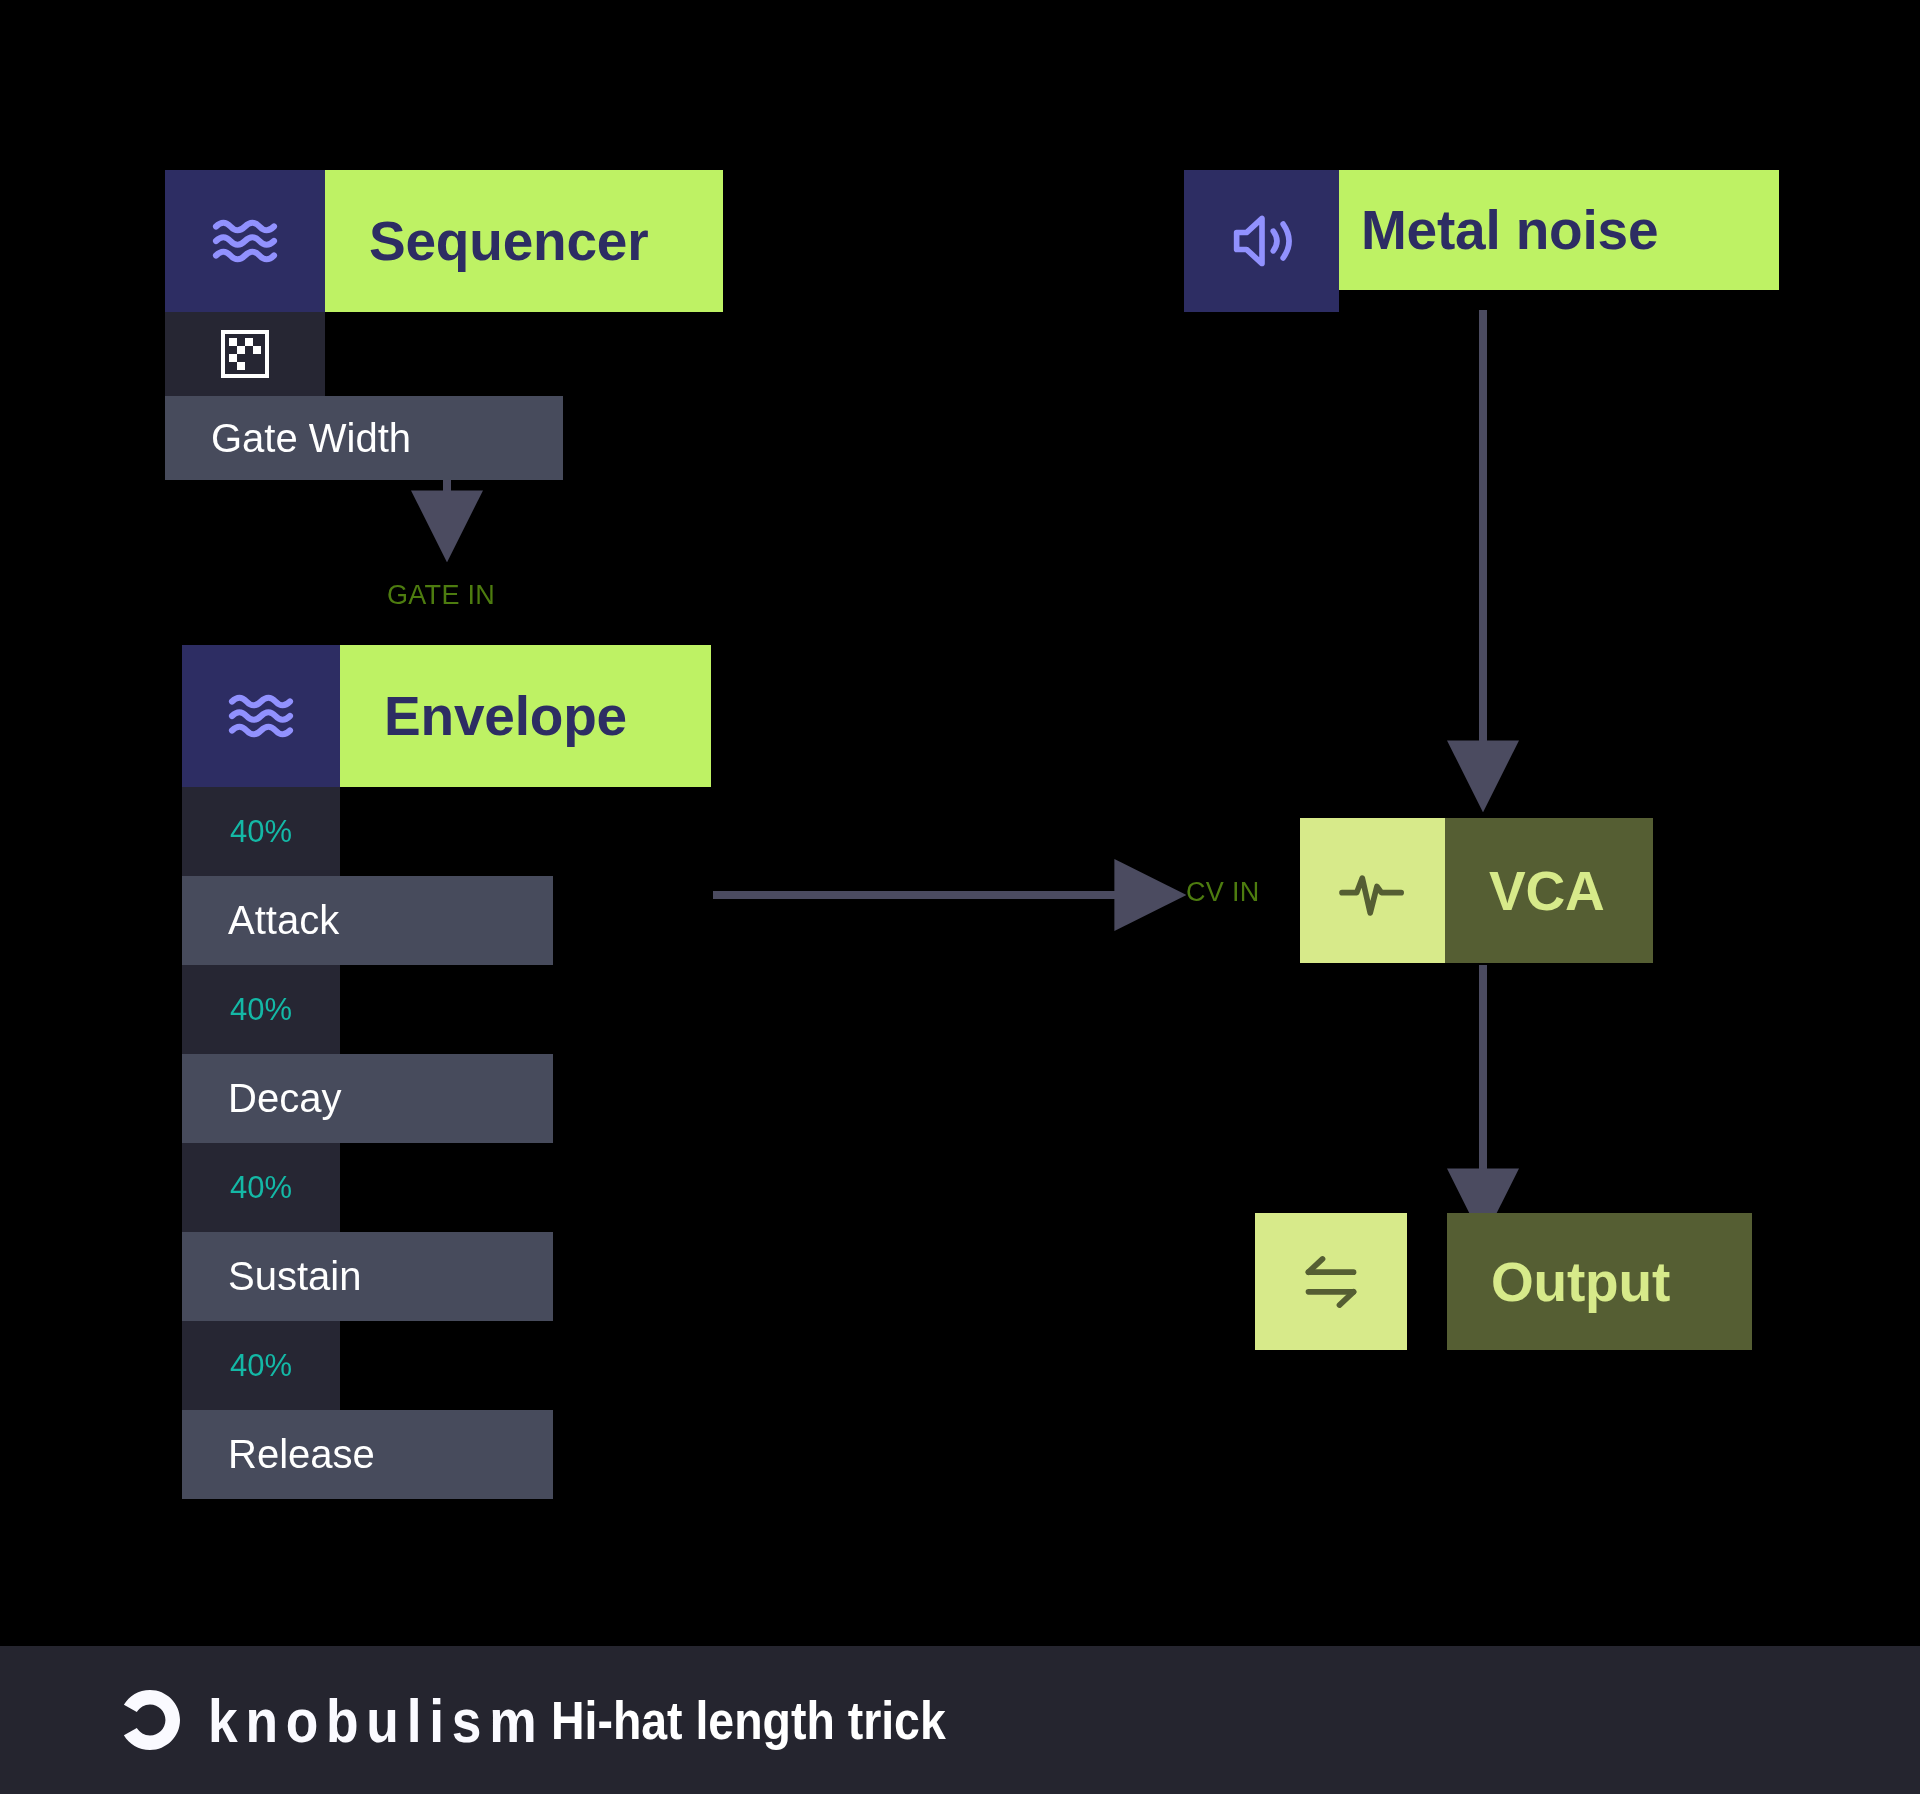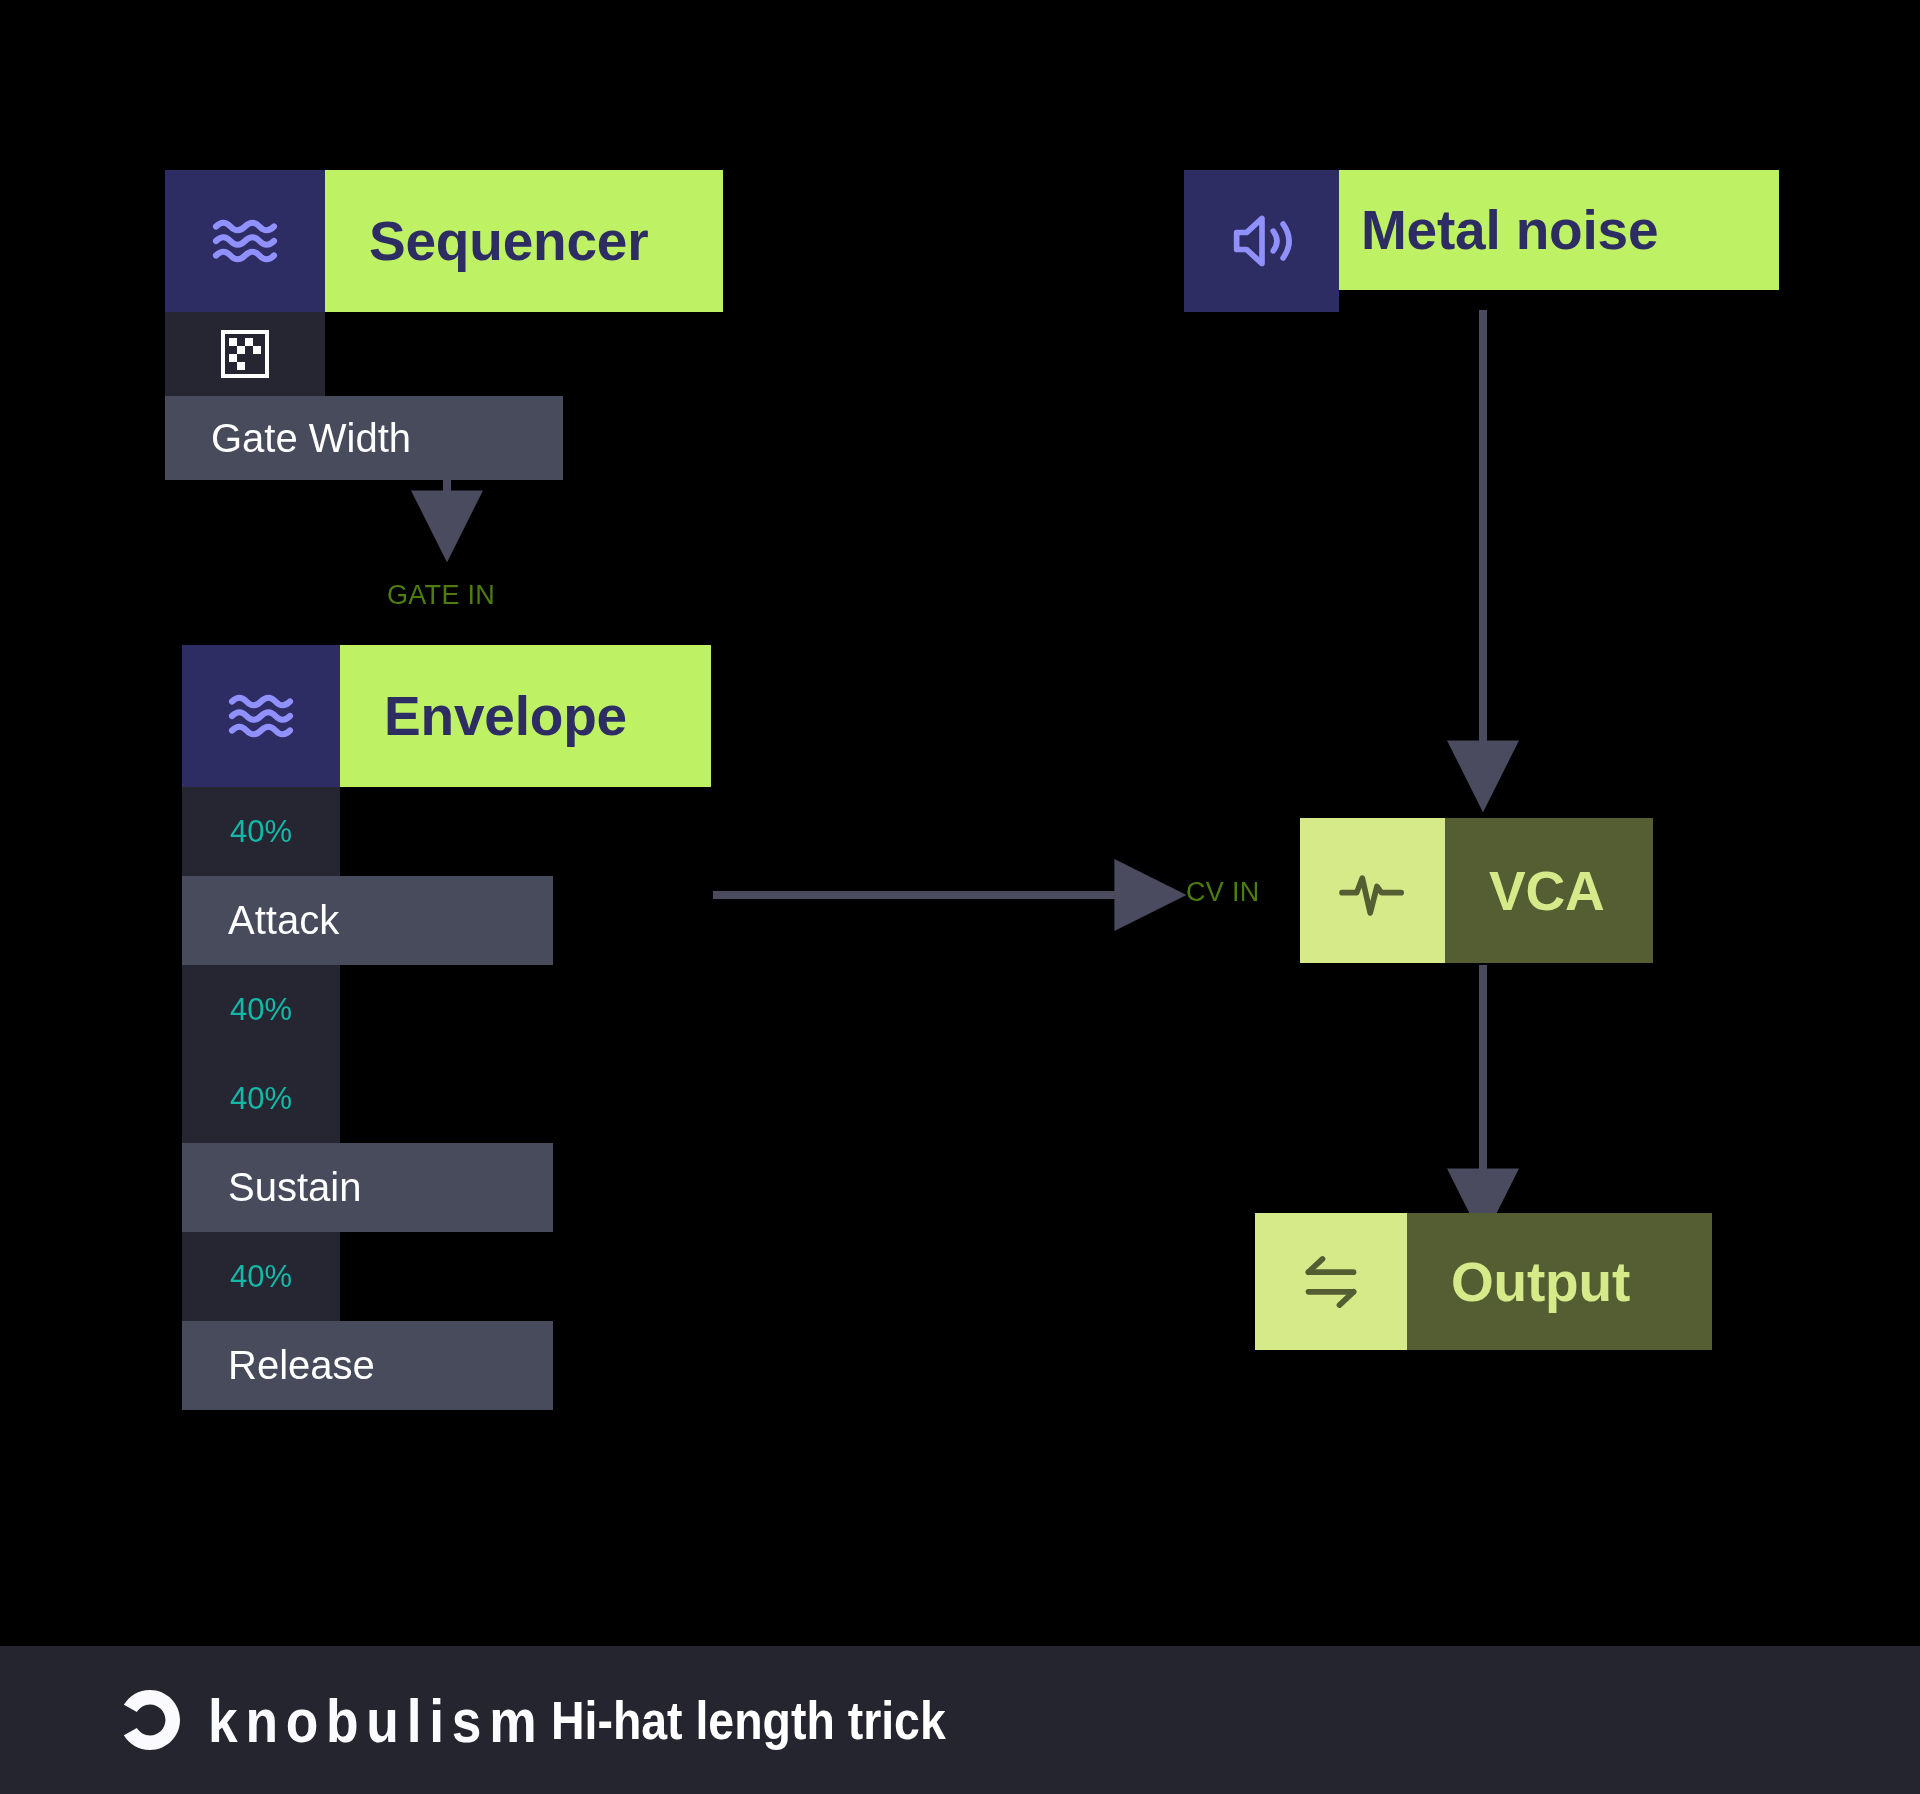--- a/index.html
+++ b/index.html
@@ -203,20 +203,21 @@
       <div class="mod-title" style="width:371px; height:142px; font-size:55px; padding-left:44px; box-sizing:border-box;">Envelope</div>
     </div>
 
     <div class="mod-row">
       <div class="row-val" style="width:158px; height:89px;">40%</div>
       <div class="row-label" style="width:371px; height:89px;">Attack</div>
     </div>
 
     <div class="mod-row">
       <div class="row-val" style="width:158px; height:89px;">40%</div>
+      <div class="row-label" style="width:371px; height:89px;">Decay</div>
     </div>
 
     <div class="mod-row">
       <div class="row-val" style="width:158px; height:89px;">40%</div>
       <div class="row-label" style="width:371px; height:89px;">Sustain</div>
     </div>
 
     <div class="mod-row">
       <div class="row-val" style="width:158px; height:89px;">40%</div>
       <div class="row-label" style="width:371px; height:89px;">Release</div>
@@ -252,21 +253,21 @@
   <div class="module green" style="left:1255px; top:1213px;">
     <div class="mod-header">
       <div class="mod-icon" style="width:152px; height:137px;">
         <svg width="70" height="62" viewBox="0 0 24 22" fill="none" stroke="#555e33" stroke-width="2" stroke-linecap="round" stroke-linejoin="round">
           <path d="M20 7.5 H4"></path>
           <path d="M9 2.8 L4 7.5"></path>
           <path d="M4 14.5 H20"></path>
           <path d="M15 19.2 L20 14.5"></path>
         </svg>
       </div>
-      <div class="mod-title" style="width:305px; height:137px; font-size:55px; padding-left:44px; box-sizing:border-box;">Output</div>
+      <div class="mod-title" style="width:305px; height:137px; font-size:55px; padding-left:44px; box-sizing:border-box;margin-left:40px;">Output</div>
     </div>
   </div>
 
   <div id="footer">
     <div id="footer-logo-mark">
       <svg width="72" height="72" viewBox="0 0 48 48">
         <path fill="#fafaff" d="M24 4 C13 4 4 13 4 24 C4 35 13 44 24 44 C31.5 44 38 40 41.4 34.1
              L32.8 29.3 C30.9 32.3 27.7 34.3 24 34.3 C18.3 34.3 13.7 29.7 13.7 24
              C13.7 18.3 18.3 13.7 24 13.7 C27.7 13.7 30.9 15.7 32.8 18.7
              L41.4 13.9 C38 8 31.5 4 24 4 Z" transform="rotate(180 24 24)"></path>

